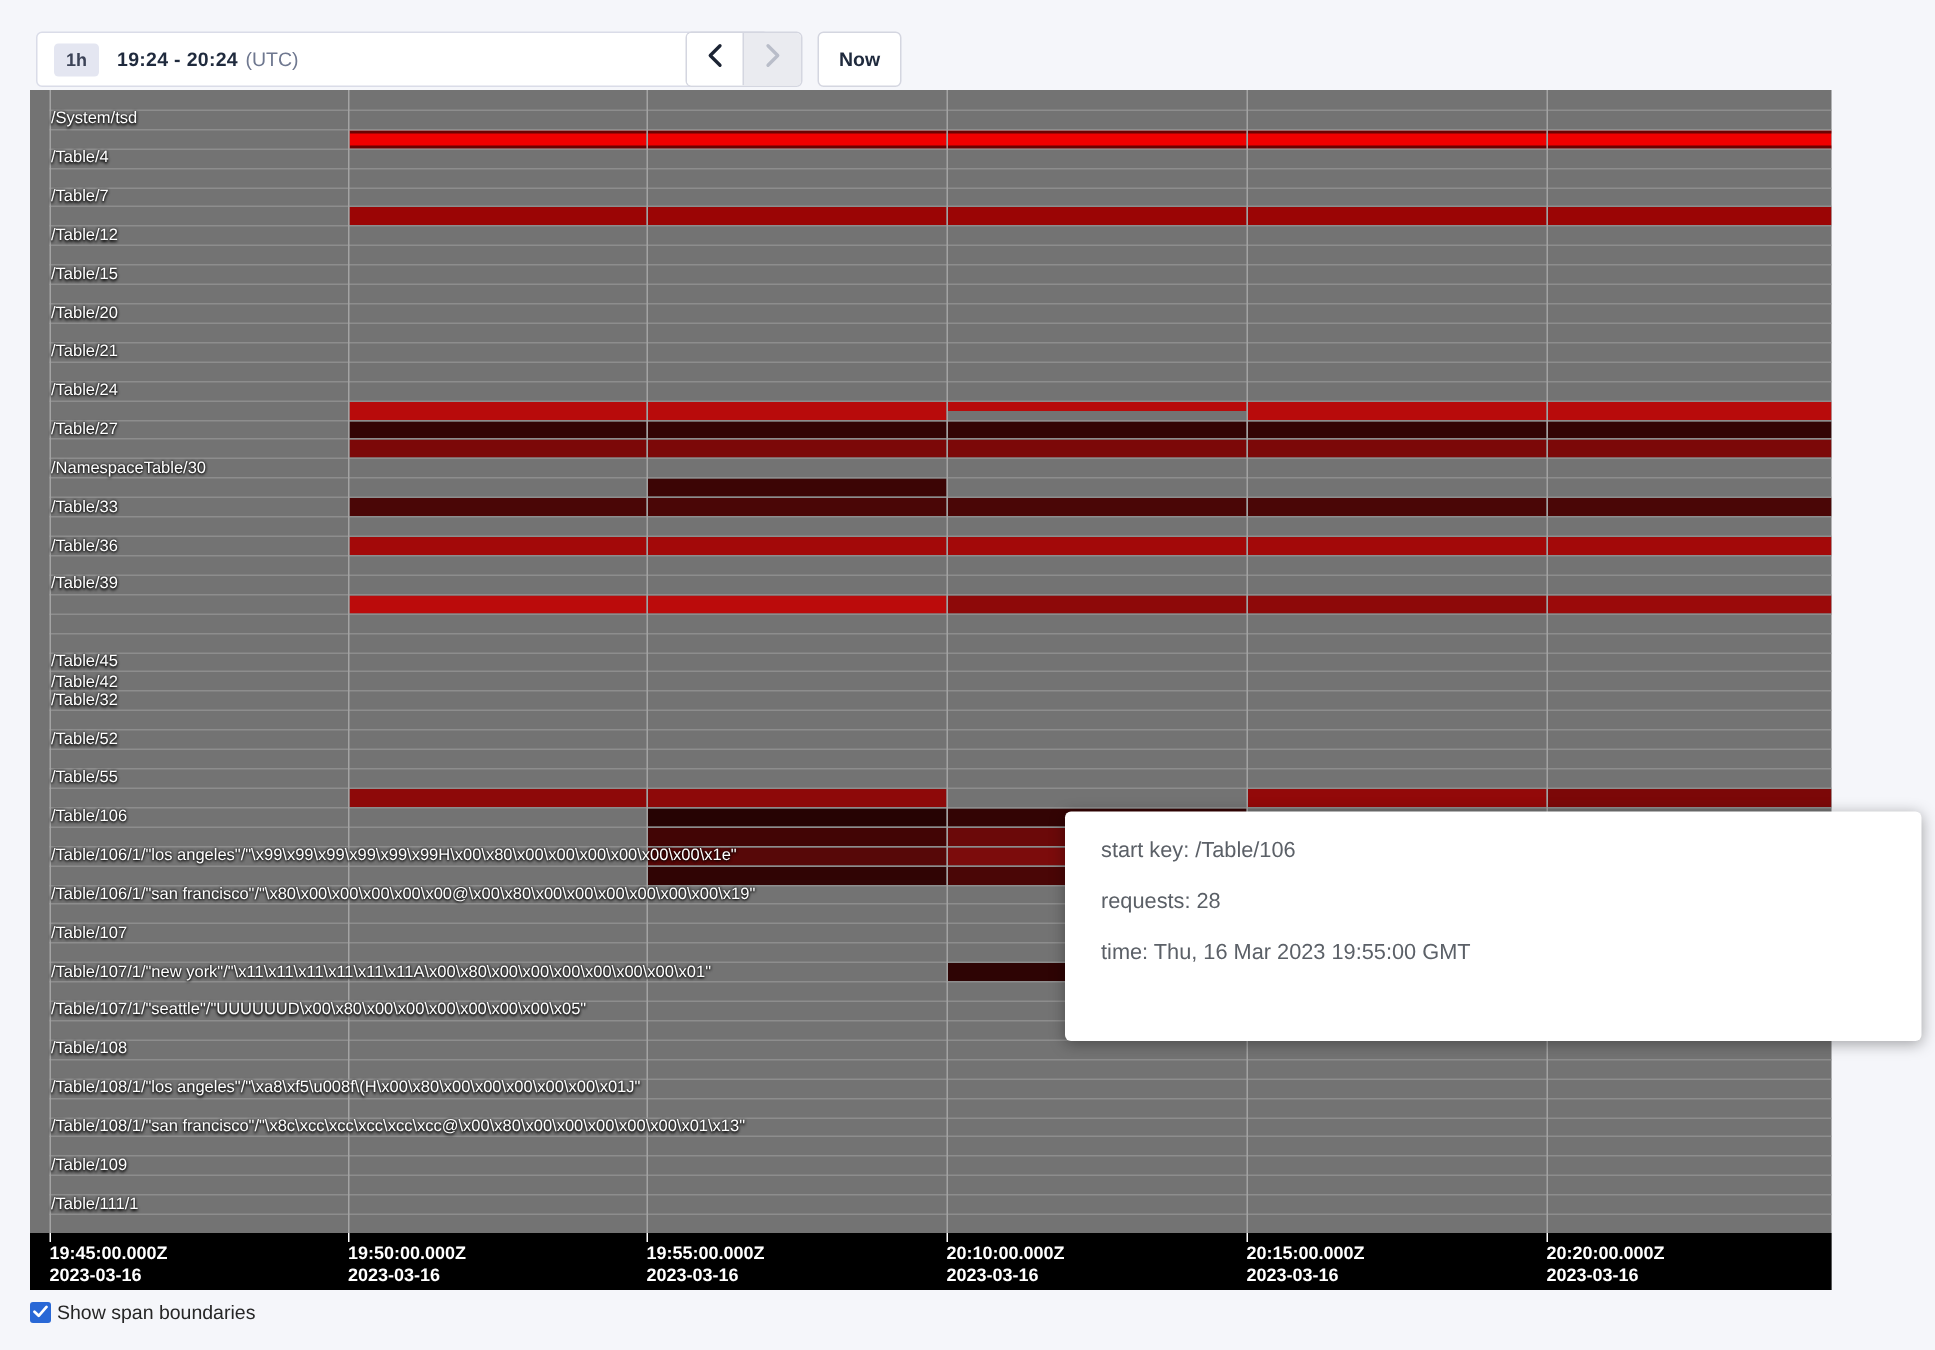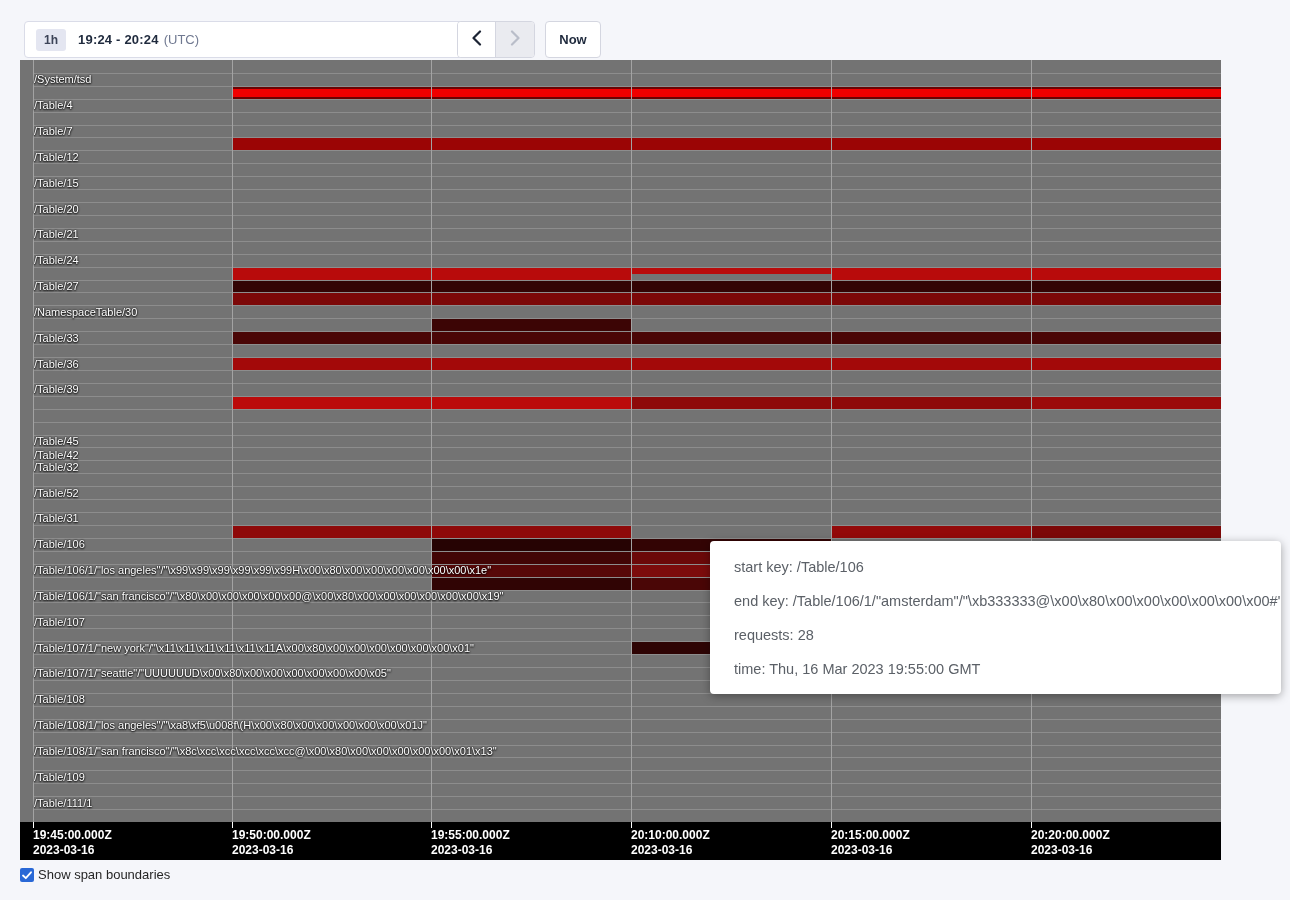--- a/index.html
+++ b/index.html
@@ -228,21 +228,21 @@
       <div class="rlabel" style="top: 193.729px; height: 12.9153px;">/Table/24</div>
       <div class="rlabel" style="top: 219.559px; height: 12.9153px;">/Table/27</div>
       <div class="rlabel" style="top: 245.39px; height: 12.9153px;">/NamespaceTable/30</div>
       <div class="rlabel" style="top: 271.22px; height: 12.9153px;">/Table/33</div>
       <div class="rlabel" style="top: 297.051px; height: 12.9153px;">/Table/36</div>
       <div class="rlabel" style="top: 322.881px; height: 12.9153px;">/Table/39</div>
       <div class="rlabel" style="top: 348.712px; height: 12.9153px; margin-top: 40px;">/Table/42</div>
       <div class="rlabel" style="top: 374.542px; height: 12.9153px;">/Table/45</div>
       <div class="rlabel" style="top: 400.373px; height: 12.9153px;">/Table/32</div>
       <div class="rlabel" style="top: 426.203px; height: 12.9153px;">/Table/52</div>
-      <div class="rlabel" style="top: 452.034px; height: 12.9153px;">/Table/31</div>
+      <div class="rlabel" style="top: 452.034px; height: 12.9153px;">/Table/55</div>
       <div class="rlabel" style="top: 477.864px; height: 12.9153px;">/Table/106</div>
       <div class="rlabel" style="top: 503.695px; height: 12.9153px;">/Table/106/1/"los angeles"/"\x99\x99\x99\x99\x99\x99H\x00\x80\x00\x00\x00\x00\x00\x00\x1e"</div>
       <div class="rlabel" style="top: 529.525px; height: 12.9153px;">/Table/106/1/"san francisco"/"\x80\x00\x00\x00\x00\x00@\x00\x80\x00\x00\x00\x00\x00\x00\x19"</div>
       <div class="rlabel" style="top: 555.356px; height: 12.9153px;">/Table/107</div>
       <div class="rlabel" style="top: 581.186px; height: 12.9153px;">/Table/107/1/"new york"/"\x11\x11\x11\x11\x11\x11A\x00\x80\x00\x00\x00\x00\x00\x00\x01"</div>
       <div class="rlabel" style="top: 607.017px; height: 12.9153px;">/Table/107/1/"seattle"/"UUUUUUD\x00\x80\x00\x00\x00\x00\x00\x00\x05"</div>
       <div class="rlabel" style="top: 632.847px; height: 12.9153px;">/Table/108</div>
       <div class="rlabel" style="top: 658.678px; height: 12.9153px;">/Table/108/1/"los angeles"/"\xa8\xf5\u008f\(H\x00\x80\x00\x00\x00\x00\x00\x01J"</div>
       <div class="rlabel" style="top: 684.508px; height: 12.9153px;">/Table/108/1/"san francisco"/"\x8c\xcc\xcc\xcc\xcc\xcc@\x00\x80\x00\x00\x00\x00\x00\x01\x13"</div>
       <div class="rlabel" style="top: 710.339px; height: 12.9153px;">/Table/109</div>
@@ -277,21 +277,20 @@
       <div class="tick" style="left: 1011px;"></div>
       <div class="tlabel" style="left: 1011px;">
         <div>20:20:00.000Z</div>
         <div>2023-03-16</div>
       </div>
     </div>
 </div>
 
 <div id="tooltip">
   <div class="tt-line">start key: /Table/106</div>
-  <div class="tt-line">end key: /Table/106/1/"amsterdam"/"\xb333333@\x00\x80\x00\x00\x00\x00\x00\x00#"</div>
   <div class="tt-line">requests: 28</div>
   <div class="tt-line">time: Thu, 16 Mar 2023 19:55:00 GMT</div>
 </div>
 
 <div id="footer">
   <span class="cbox">
     <span>
       <svg width="10" height="9" viewBox="0 0 10 9">
           <path d="M1 4.5 L3.8 7.2 L9 1.3" stroke="#fff" stroke-width="1.8" fill="none" stroke-linecap="round" stroke-linejoin="round"></path>
         </svg>

